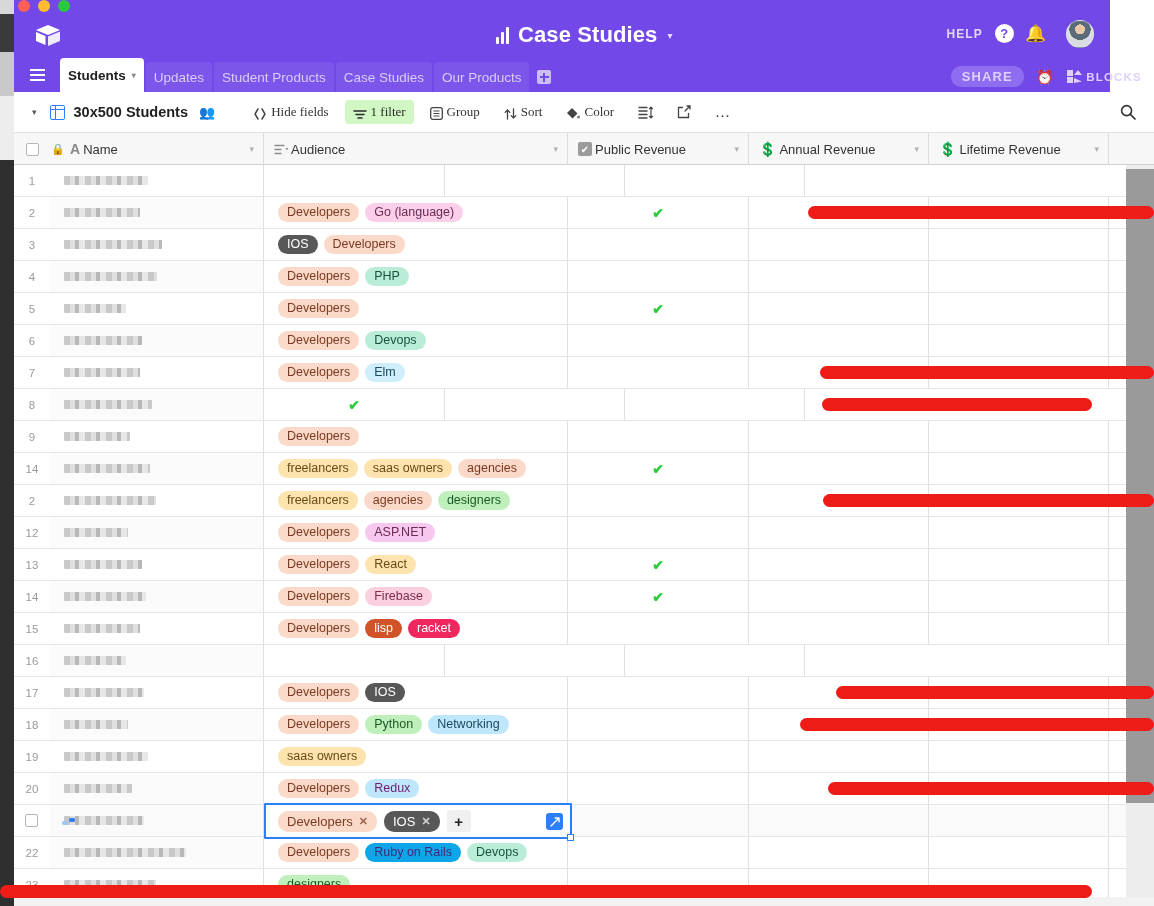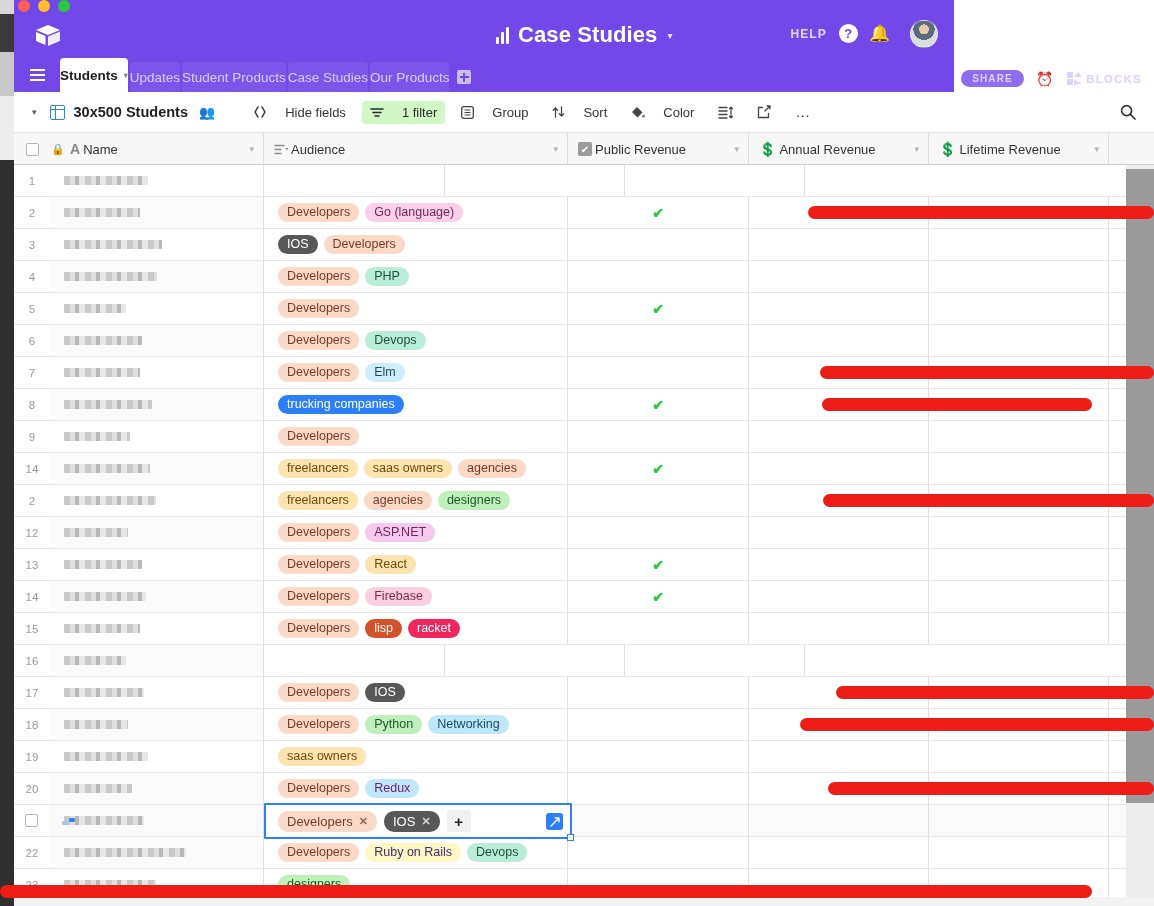--- a/index.html
+++ b/index.html
@@ -8,21 +8,21 @@
     font-family: "Liberation Sans", sans-serif;
     overflow: hidden;
     background: #ffffff;
   }
   #app { position: relative; width: 1154px; height: 906px; overflow: hidden; }
   .bg-strip-light { position: absolute; left: 0; top: 0; width: 14px; height: 906px;
     background: linear-gradient(to bottom, #d8d8d8 0px, #d8d8d8 14px, #3a3a3a 14px, #3a3a3a 52px,
       #c9c9c9 52px, #c9c9c9 96px, #ededed 96px, #ededed 160px, #2f2f2f 160px, #2f2f2f 906px); }
 
   
-  .chrome { position: absolute; left: 14px; top: 0; width: 940px; height: 92px; background: #6b43e0; z-index: 2; }
+  .chrome { position: absolute; left: 14px; top: 0; width: 1096px; height: 92px; background: #6b43e0; z-index: 2; }
   .chrome::after{content:"";position:absolute;left:0;top:0;right:0;bottom:0;background:#7248e8;}
   .chrome-inner { position: relative; z-index: 1; width: 100%; height: 100%; }
 
   .traffic { position: absolute; left: 4px; top: 0px; display: flex; gap: 8px; z-index: 6; }
   .traffic i { display:block; width: 12px; height: 12px; border-radius: 50%; }
   .tl-red { background:#ff5f57; } .tl-yel { background:#febc2e; } .tl-grn { background:#28c840; }
 
   .logo { position:absolute; left: 19px; top: 22px; width: 30px; height: 28px; }
 
   .title-wrap { position: absolute; left: 0; top: 22px; width: 1140px; text-align: center;
@@ -38,51 +38,51 @@
     font-size:13px; font-weight:700; display:flex; align-items:center; justify-content:center; }
   .bell { color:#fff; font-size:17px; line-height:1; }
   .avatar { position:absolute; right: 16px; top: 20px; width:28px; height:28px; border-radius:50%;
     background: radial-gradient(circle at 50% 32%, #e8c9a8 0 22%, #5a6b7a 23% 48%, #d9dde2 49% 100%);
     border:1px solid rgba(255,255,255,.35); overflow:hidden; }
 
   
   .tabbar { position:absolute; left:0; bottom:0; width:1140px; height:34px; display:flex; align-items:flex-end; }
   .hamburger { width:46px; height:34px; display:flex; align-items:center; justify-content:center; }
   .hamburger i { display:block; width:15px; height:2px; background:#fff; box-shadow:0 5px 0 #fff, 0 -5px 0 #fff; }
-  .tab { height:30px; padding:0 0; display:flex; align-items:center; gap:6px;
+  .tab { height:30px; padding:0 8px; display:flex; align-items:center; gap:6px;
     border-radius:4px 4px 0 0; font-size:13.5px; color:#d9cdfb; background:#7c56ea; margin-right:2px; white-space:nowrap; }
   .tab.active { background:#fff; color:#202020; font-weight:700; height:34px; }
   .tab .cart { font-size:8px; color:#888; }
   .tab-add { width:26px; height:30px; display:flex; align-items:center; justify-content:center; }
   .tab-add i { width:14px; height:14px; background:#cbbdf5; border-radius:2px; position:relative; }
   .tab-add i::before,.tab-add i::after{content:"";position:absolute;background:#7248e8;}
   .tab-add i::before{left:6px;top:2.5px;width:2px;height:9px;}
   .tab-add i::after{top:6px;left:2.5px;height:2px;width:9px;}
 
   .share-row { position:absolute; right:12px; bottom:5px; display:flex; align-items:center; gap:13px; }
-  .share-pill { background:#8f6df0; color:#ded0ff; font-size:10px; font-weight:700; letter-spacing:1.1px;
+  .share-pill { background:#8f6df0; color:#ded0ff; font-size:13px; font-weight:700; letter-spacing:1.1px;
     padding:3px 11px; border-radius:10px; }
   .hist-icon { color:#d8caff; font-size:14px; }
   .blocks-lbl { color:#ded0ff; font-size:11.5px; font-weight:700; letter-spacing:1.2px; display:flex; align-items:center; gap:5px; }
   .blocks-glyph { display:inline-block; width:14px; height:13px; position:relative; }
   .blocks-glyph b,.blocks-glyph s { position:absolute; background:#ded0ff; }
   .blocks-glyph b { width:6px;height:6px;left:0;top:0; }
   .blocks-glyph s { width:6px;height:6px;left:0;top:7px; }
 
   
   .toolbar { position:absolute; left:14px; top:92px; width:1140px; height:41px; background:#fff;
     border-bottom:1px solid #e3e3e3; display:flex; align-items:center; z-index:3; }
   .tb-caret { margin-left:18px; color:#5a5a5a; font-size:9px; }
   .tb-gridicon { margin-left:13px; width:15px; height:15px; border:1.6px solid #2d7ff9; border-radius:2px; position:relative; }
   .tb-gridicon::before{content:"";position:absolute;left:0;top:3.5px;width:100%;height:1.4px;background:#2d7ff9;}
   .tb-gridicon::after{content:"";position:absolute;left:4.2px;top:0;height:100%;width:1.4px;background:#2d7ff9;}
   .view-name { margin-left:9px; font-size:14.5px; font-weight:700; color:#1f1f1f; }
   .collab-icon { margin-left:11px; color:#b4b4b4; font-size:13px; }
-  .tb-btn { display:flex; align-items:center; gap:18px; font-size:13px; color:#333; padding:4px 8px;
-    border-radius:4px; margin-left:8px; white-space:nowrap; }
+  .tb-btn { display:flex; align-items:flex-end; gap:4px; font-size:13px; color:#333; padding:4px 8px;
+    border-radius:4px; margin-left:8px; white-space:nowrap;font-family:Liberation Serif, serif; }
   .tb-btn.first { margin-left:30px; }
   .tb-btn.filter { background:#d1f7c4; color:#2b2b2b; }
   .tb-ico { font-size:13px; color:#444; display:inline-flex; }
   .search-ico { position:absolute; right:18px; top:12px; color:#404040; font-size:15px; }
 
   
   .grid { position:absolute; left:14px; top:133px; width:1140px; height:773px; overflow:hidden; background:#fff; z-index:3; }
 
   .hdr { position:absolute; left:0; top:0; width:1140px; height:32px; background:#f7f7f7; border-bottom:1px solid #d0d0d0; display:flex; }
   .hcell { height:32px; display:flex; align-items:center; border-right:1px solid #dcdcdc; font-size:13px; color:#333; position:relative; }
@@ -440,23 +440,20 @@
           </div>
           <div class="cell-pub"></div>
           <div class="cell-ann"></div>
           <div class="cell-life"></div>
           <div class="cell-tail"></div>
         </div>
         <div class="row">
           <div class="c-num">8</div>
           <div class="cell-name">
             <span class="redact" style="width: 88px;"></span>
-          </div>
-          <div class="cell-aud">
-            <span class="tag" style="background: rgb(45, 127, 249); color: rgb(255, 255, 255);">trucking companies</span>
           </div>
           <div class="cell-pub">
             <span class="tick">✔</span>
           </div>
           <div class="cell-ann"></div>
           <div class="cell-life"></div>
           <div class="cell-tail"></div>
         </div>
         <div class="row">
           <div class="c-num">9</div>
@@ -666,21 +663,21 @@
             <span class="drag-handle"></span>
           </div>
         </div>
         <div class="row">
           <div class="c-num">22</div>
           <div class="cell-name">
             <span class="redact" style="width: 122px;"></span>
           </div>
           <div class="cell-aud">
             <span class="tag" style="background: rgb(251, 217, 200); color: rgb(122, 58, 33);">Developers</span>
-            <span class="tag" style="background: #fef9c3; color: rgb(64, 42, 114);">Ruby on Rails</span>
+            <span class="tag" style="background: #0ea5e9; color: rgb(64, 42, 114);">Ruby on Rails</span>
             <span class="tag" style="background: rgb(185, 237, 216); color: rgb(24, 84, 60);">Devops</span>
           </div>
           <div class="cell-pub"></div>
           <div class="cell-ann"></div>
           <div class="cell-life"></div>
           <div class="cell-tail"></div>
         </div>
         <div class="row">
           <div class="c-num">23</div>
           <div class="cell-name">

